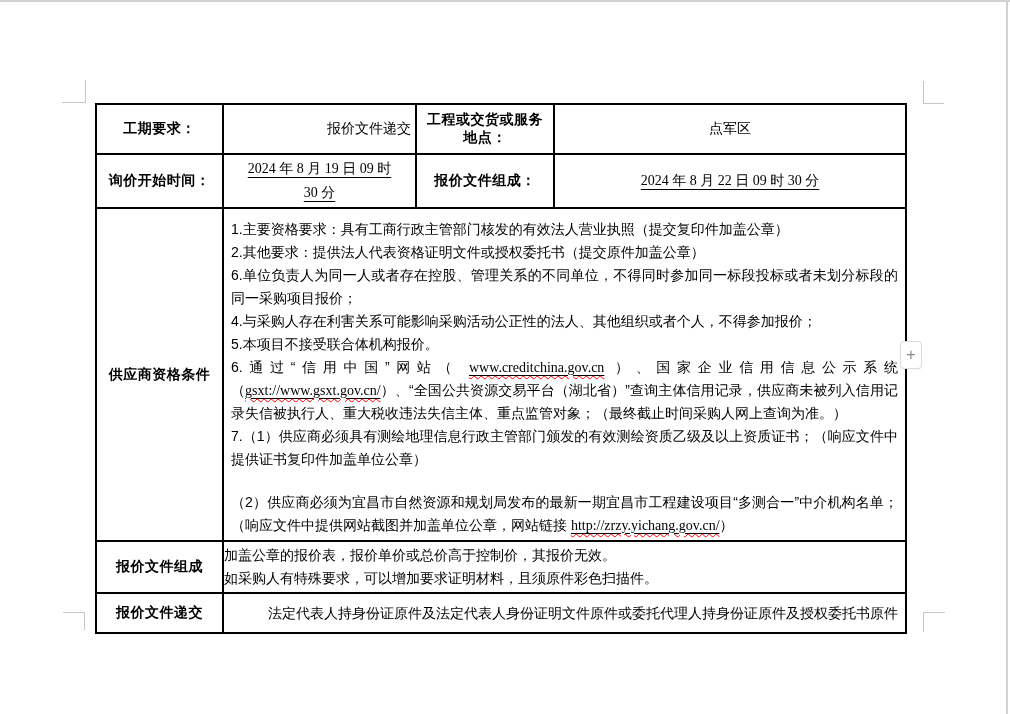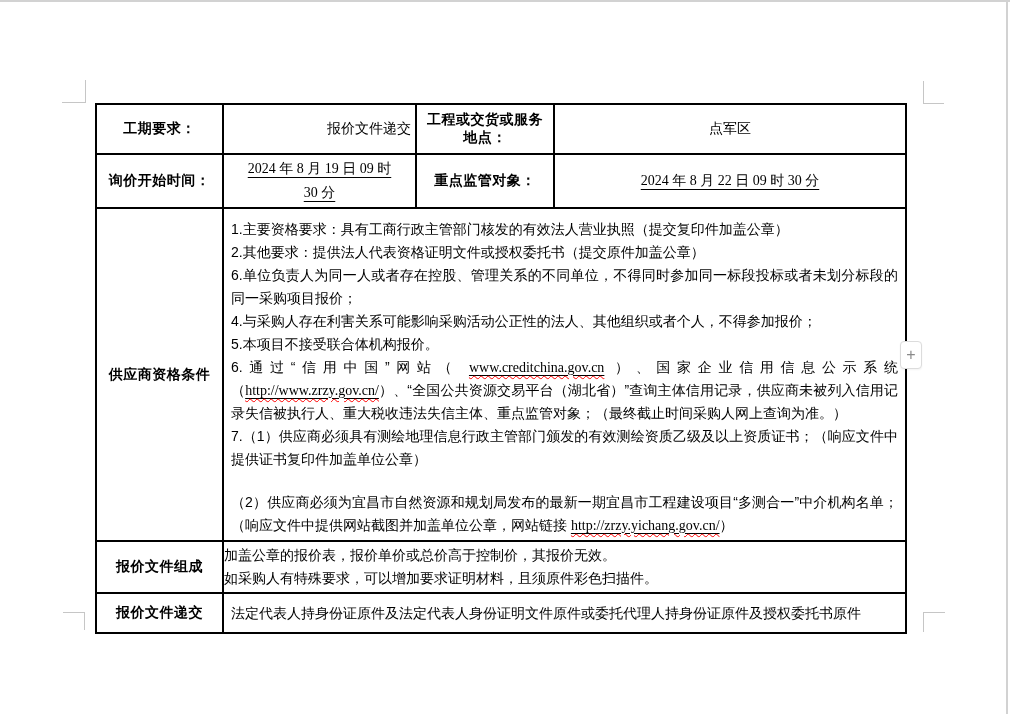--- a/index.html
+++ b/index.html
@@ -55,21 +55,21 @@
     font-family: "Liberation Serif", "DejaVu Serif", serif;
     line-height: 24px;
   }
   td.content {
     vertical-align: top;
     text-align: justify;
     padding: 5px 7px 0 7px;
     line-height: 23px;
   }
   td.content-mid { vertical-align: middle; padding: 2px 0; line-height: 23px; text-align: left; }
-  td.content-one { vertical-align: middle; padding: 1px 7px; line-height: 19px; text-align: left; }
+  td.content-one { vertical-align: middle; padding: 1px 7px; line-height: 19px; text-align: right; }
   .qual-item { text-align: justify; }
   .qual-item.gap { margin-top: 20px; }
   .url {
     font-family: "Liberation Serif", "DejaVu Serif", serif;
     text-decoration: underline;
     text-underline-offset: 3px;
   }
   .url .sq {
     text-decoration: underline wavy #ff0000;
     text-decoration-thickness: 1px;
@@ -122,34 +122,34 @@
       <td class="lbl">工期要求：</td>
       <td class="val-right">报价文件递交</td>
       <td class="lbl">工程或交货或服务地点：</td>
       <td class="val-center">点军区</td>
     </tr>
     <tr style="height:50px">
       <td class="lbl">询价开始时间：</td>
       <td class="val-center">
         <span class="u-date">2024 年 8 月 19 日 09 时 30 分</span>
       </td>
-      <td class="lbl">重点监管对象：</td>
+      <td class="lbl">报价文件组成：</td>
       <td class="val-center">
         <span class="u-date">2024 年 8 月 22 日 09 时 30 分</span>
       </td>
     </tr>
     <tr style="height:333px">
       <td class="lbl">供应商资格条件</td>
       <td class="content" colspan="3">
             <div class="qual-item">1.主要资格要求：具有工商行政主管部门核发的有效法人营业执照（提交复印件加盖公章）</div>
             <div class="qual-item">2.其他要求：提供法人代表资格证明文件或授权委托书（提交原件加盖公章）</div>
             <div class="qual-item">6.单位负责人为同一人或者存在控股、管理关系的不同单位，不得同时参加同一标段投标或者未划分标段的同一采购项目报价；</div>
             <div class="qual-item">4.与采购人存在利害关系可能影响采购活动公正性的法人、其他组织或者个人，不得参加报价；</div>
             <div class="qual-item">5.本项目不接受联合体机构报价。</div>
-            <div class="qual-item">6.通过“信用中国”网站（ <span class="url"><span class="sq">www.creditchina.gov.cn</span></span> ）、国家企业信用信息公示系统（<span class="url"><span class="sq">http://www.zrzy.gov.cn/</span></span>）、“全国公共资源交易平台（湖北省）”查询主体信用记录，供应商未被列入信用记录失信被执行人、重大税收违法失信主体、重点监管对象；（最终截止时间采购人网上查询为准。）</div>
+            <div class="qual-item">6.通过“信用中国”网站（ <span class="url"><span class="sq">www.creditchina.gov.cn</span></span> ）、国家企业信用信息公示系统（<span class="url"><span class="sq">gsxt://www.gsxt.gov.cn/</span></span>）、“全国公共资源交易平台（湖北省）”查询主体信用记录，供应商未被列入信用记录失信被执行人、重大税收违法失信主体、重点监管对象；（最终截止时间采购人网上查询为准。）</div>
             <div class="qual-item">7.（1）供应商必须具有测绘地理信息行政主管部门颁发的有效测绘资质乙级及以上资质证书；（响应文件中提供证书复印件加盖单位公章）</div>
             <div class="qual-item gap">（2）供应商必须为宜昌市自然资源和规划局发布的最新一期宜昌市工程建设项目“多测合一”中介机构名单；（响应文件中提供网站截图并加盖单位公章，网站链接 <span class="url"><span class="sq">http://zrzy.yichang.gov.cn/</span></span>）</div>
           </td>
     </tr>
     <tr style="height:49px">
       <td class="lbl">报价文件组成</td>
       <td class="content-mid" colspan="3">
         <div>加盖公章的报价表，报价单价或总价高于控制价，其报价无效。</div>
         <div>如采购人有特殊要求，可以增加要求证明材料，且须原件彩色扫描件。</div>
       </td>

